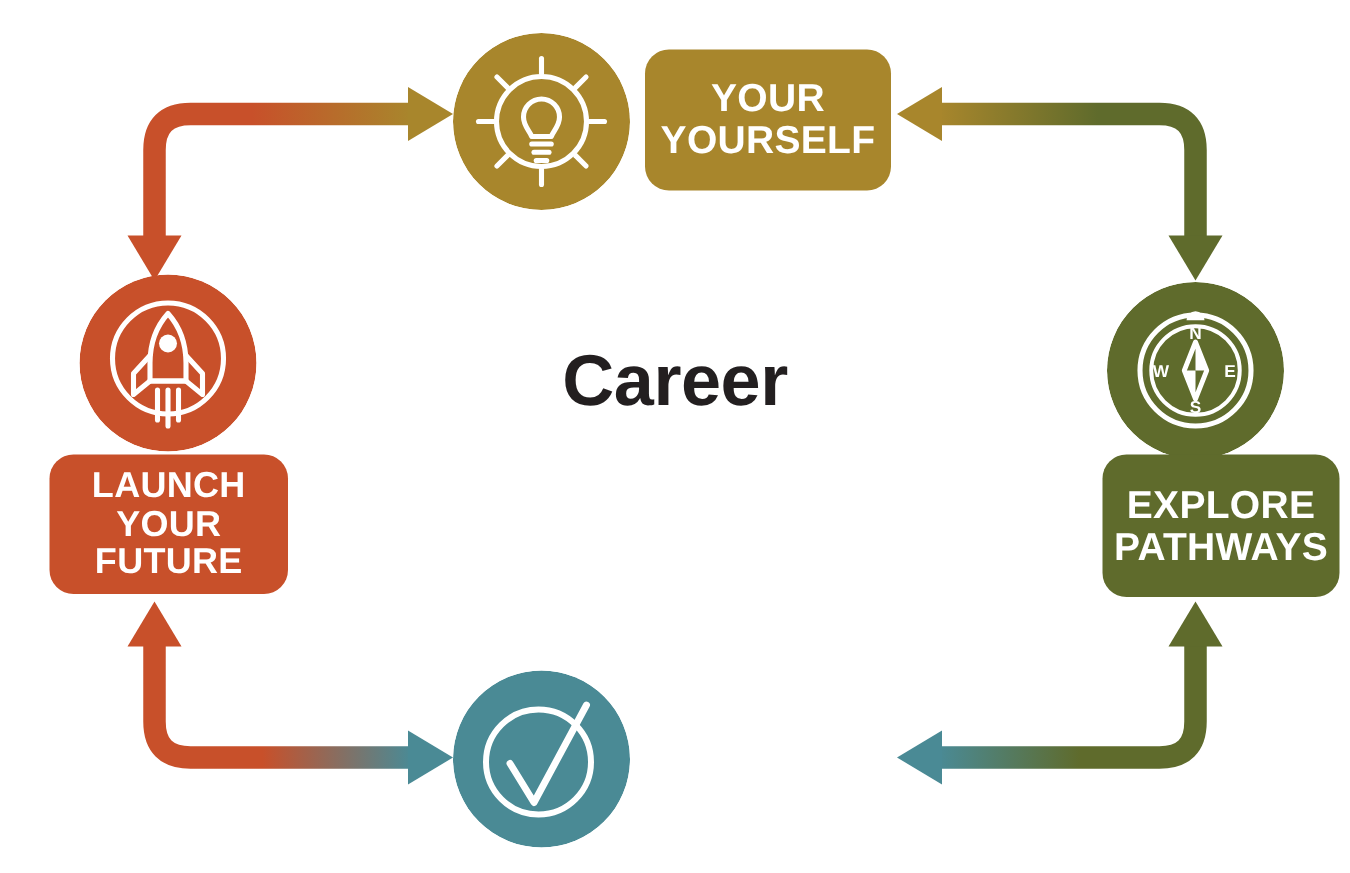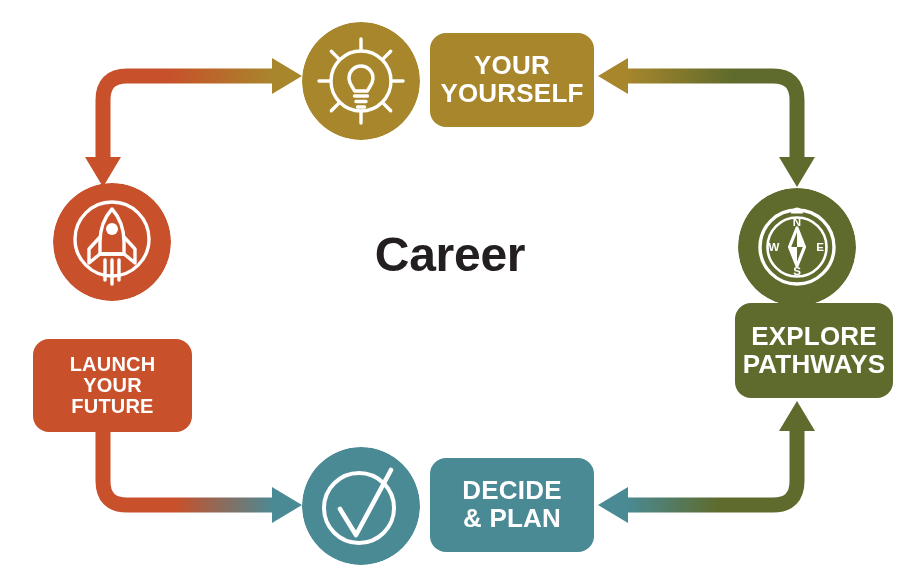--- a/index.html
+++ b/index.html
@@ -173,43 +173,37 @@
       <span>PATHWAYS</span>
     </div>
   </div>
 
   <svg class="node-icon" style="left:302px; top:447px;" width="118" height="118" viewBox="0 0 118 118">
     <circle cx="59" cy="59" r="59" fill="#4A8A95"></circle>
     <circle cx="57" cy="61" r="35" fill="none" stroke="#ffffff" stroke-width="4"></circle>
     <path d="M 38,62 L 54,88 L 89,23" fill="none" stroke="#ffffff" stroke-width="4.6" stroke-linecap="round" stroke-linejoin="round"></path>
   </svg>
 
-  <div class="node-label" style="left:430px; top:458px; width:164px; height:94px; background:#4A8A95;">
-    <div>
-      <span>DECIDE</span>
-      <span>&amp; PLAN</span>
-    </div>
-  </div>
 
   <svg class="node-icon" style="left:53px; top:183px;" width="118" height="118" viewBox="0 0 118 118">
     <circle cx="59" cy="59" r="59" fill="#C8502A"></circle>
     <circle cx="59" cy="56" r="37" fill="none" stroke="#ffffff" stroke-width="3.4"></circle>
     <g stroke="#ffffff" stroke-width="3.4" fill="none" stroke-linecap="round" stroke-linejoin="round">
       <path d="M 59,26 c 9,10 12,22 12,33 l 0,12 l -24,0 l 0,-12 c 0,-11 3,-23 12,-33 z"></path>
       <path d="M 47,54 L 36,66 L 36,80 L 47,71"></path>
       <path d="M 71,54 L 82,66 L 82,80 L 71,71"></path>
       <line x1="47" y1="71" x2="71" y2="71"></line>
       <line x1="52" y1="77" x2="52" y2="97"></line>
       <line x1="59" y1="77" x2="59" y2="101"></line>
       <line x1="66" y1="77" x2="66" y2="97"></line>
     </g>
     <circle cx="59" cy="46" r="6" fill="#ffffff"></circle>
   </svg>
 
-  <div class="node-label" style="left:33px; top:303px; width:159px; height:93px; background:#C8502A; font-size:20px;margin-top:36px;">
+  <div class="node-label" style="left:33px; top:303px; width:159px; height:93px; background:#C8502A; font-size:24px;">
     <div>
       <span>LAUNCH</span>
       <span>YOUR</span>
       <span>FUTURE</span>
     </div>
   </div>
 
   <div id="center-title">
     <span class="t-line">Career</span>
   </div>

